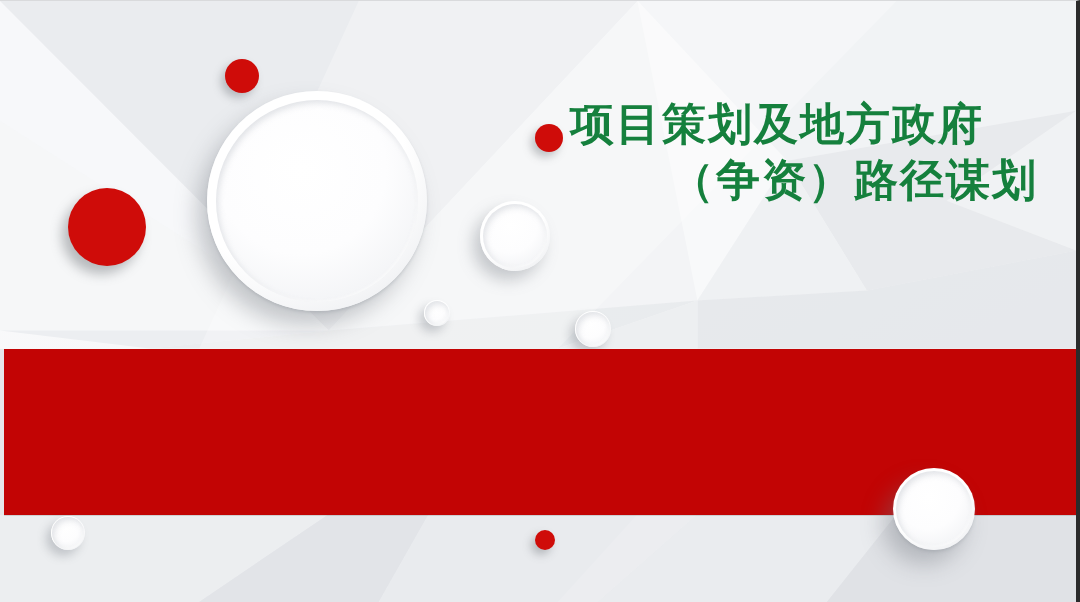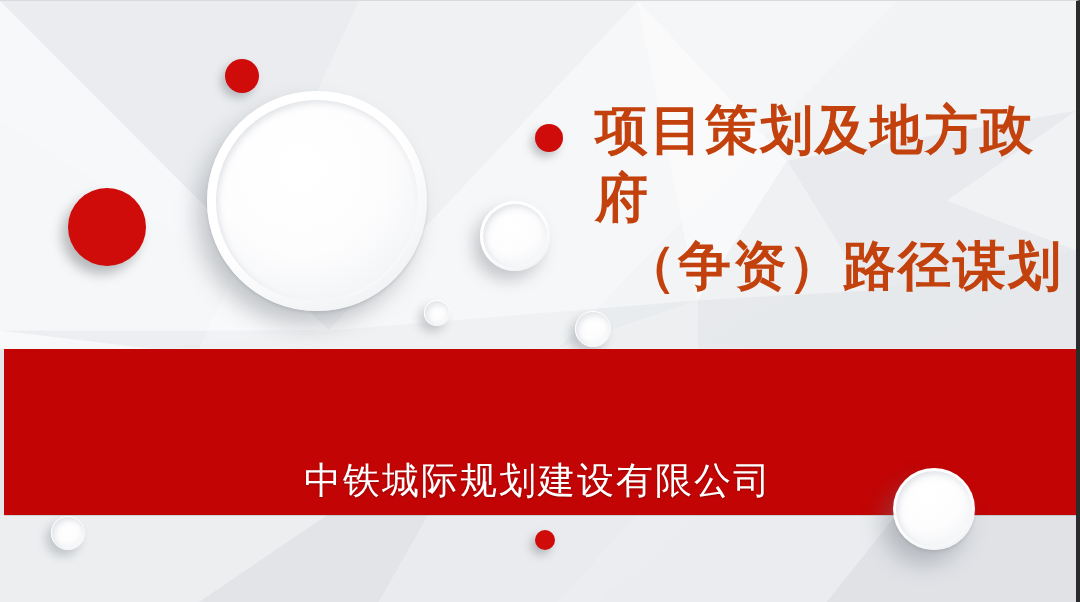--- a/index.html
+++ b/index.html
@@ -51,27 +51,26 @@
   }
 
   
   .title{
     position:absolute;
     left:568px;
     top:96px;
     width:470px;
     z-index:9;
     text-align:center;
-    color:#c2410c;
+    color:#15803d;
     font-family:"Liberation Serif","DejaVu Serif",serif;
-    font-size:53px;
+    font-size:44px;
     line-height:1.28;
     letter-spacing:2px;
     font-weight:700;
-    margin-left:25px;
   }
   .title .l1{display:block;text-align:left;padding-left:2px;}
   .title .l2{display:block;text-align:right;padding-left:14px;}
 
   
   .circ{position:absolute;border-radius:50%;}
 
   
   .red-dot{background:#cf0c09;}
   .red-dot.sh{
@@ -183,15 +182,14 @@
     <div class="inner"></div>
   </div>
 
   <div class="circ red-dot sh-sm" style="left:535px;top:529px;width:20px;height:20px;z-index:6;"></div>
 
   <div class="title">
     <span class="l1">项目策划及地方政府</span>
     <span class="l2">（争资）路径谋划</span>
   </div>
 
-  <div class="subtitle">中铁城际规划建设有限公司</div>
 
 </div>
 
 </body></html>

